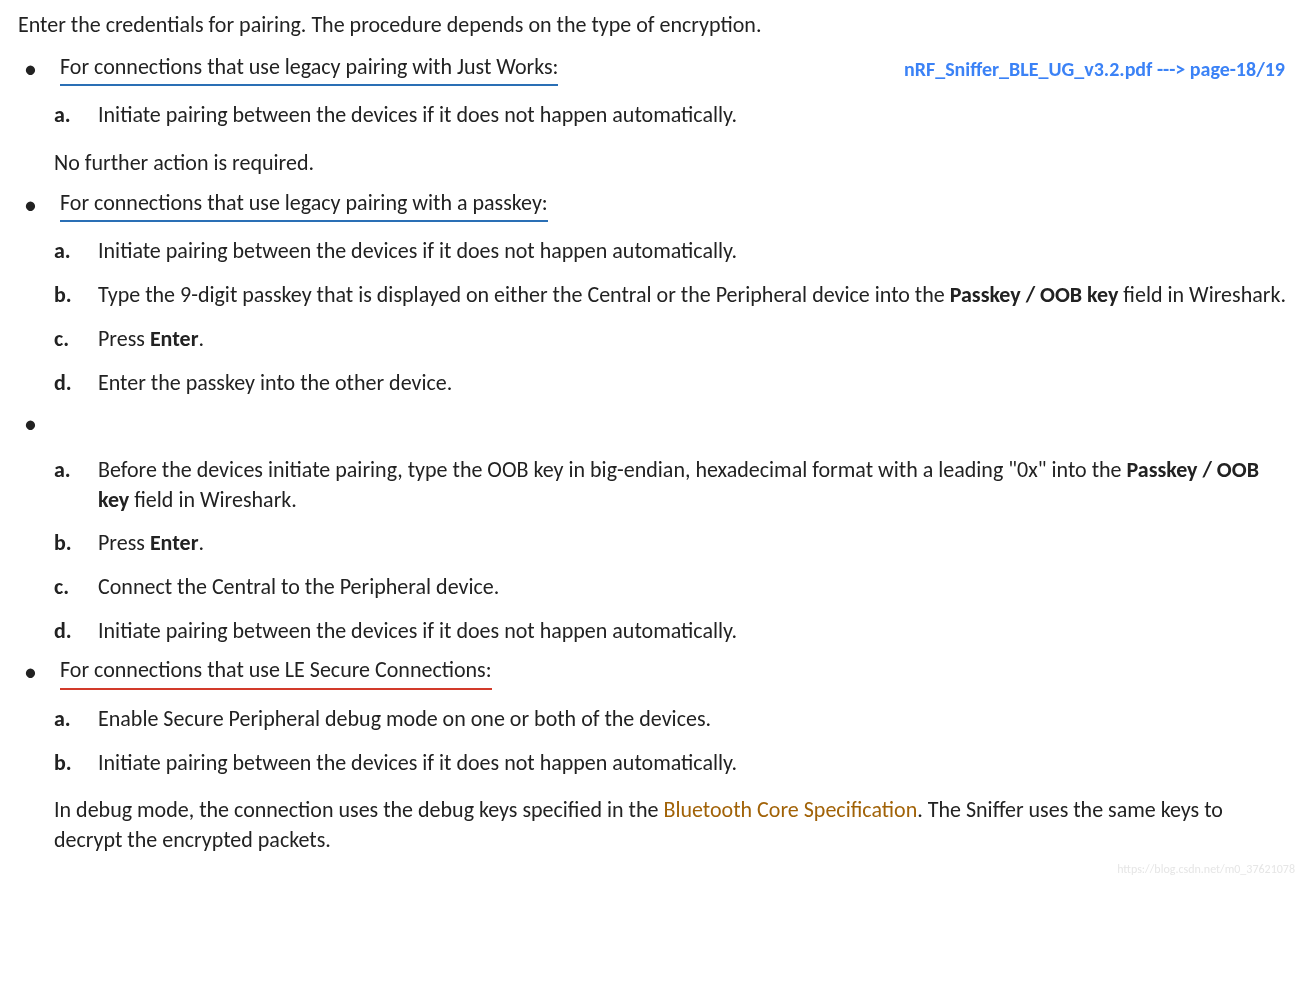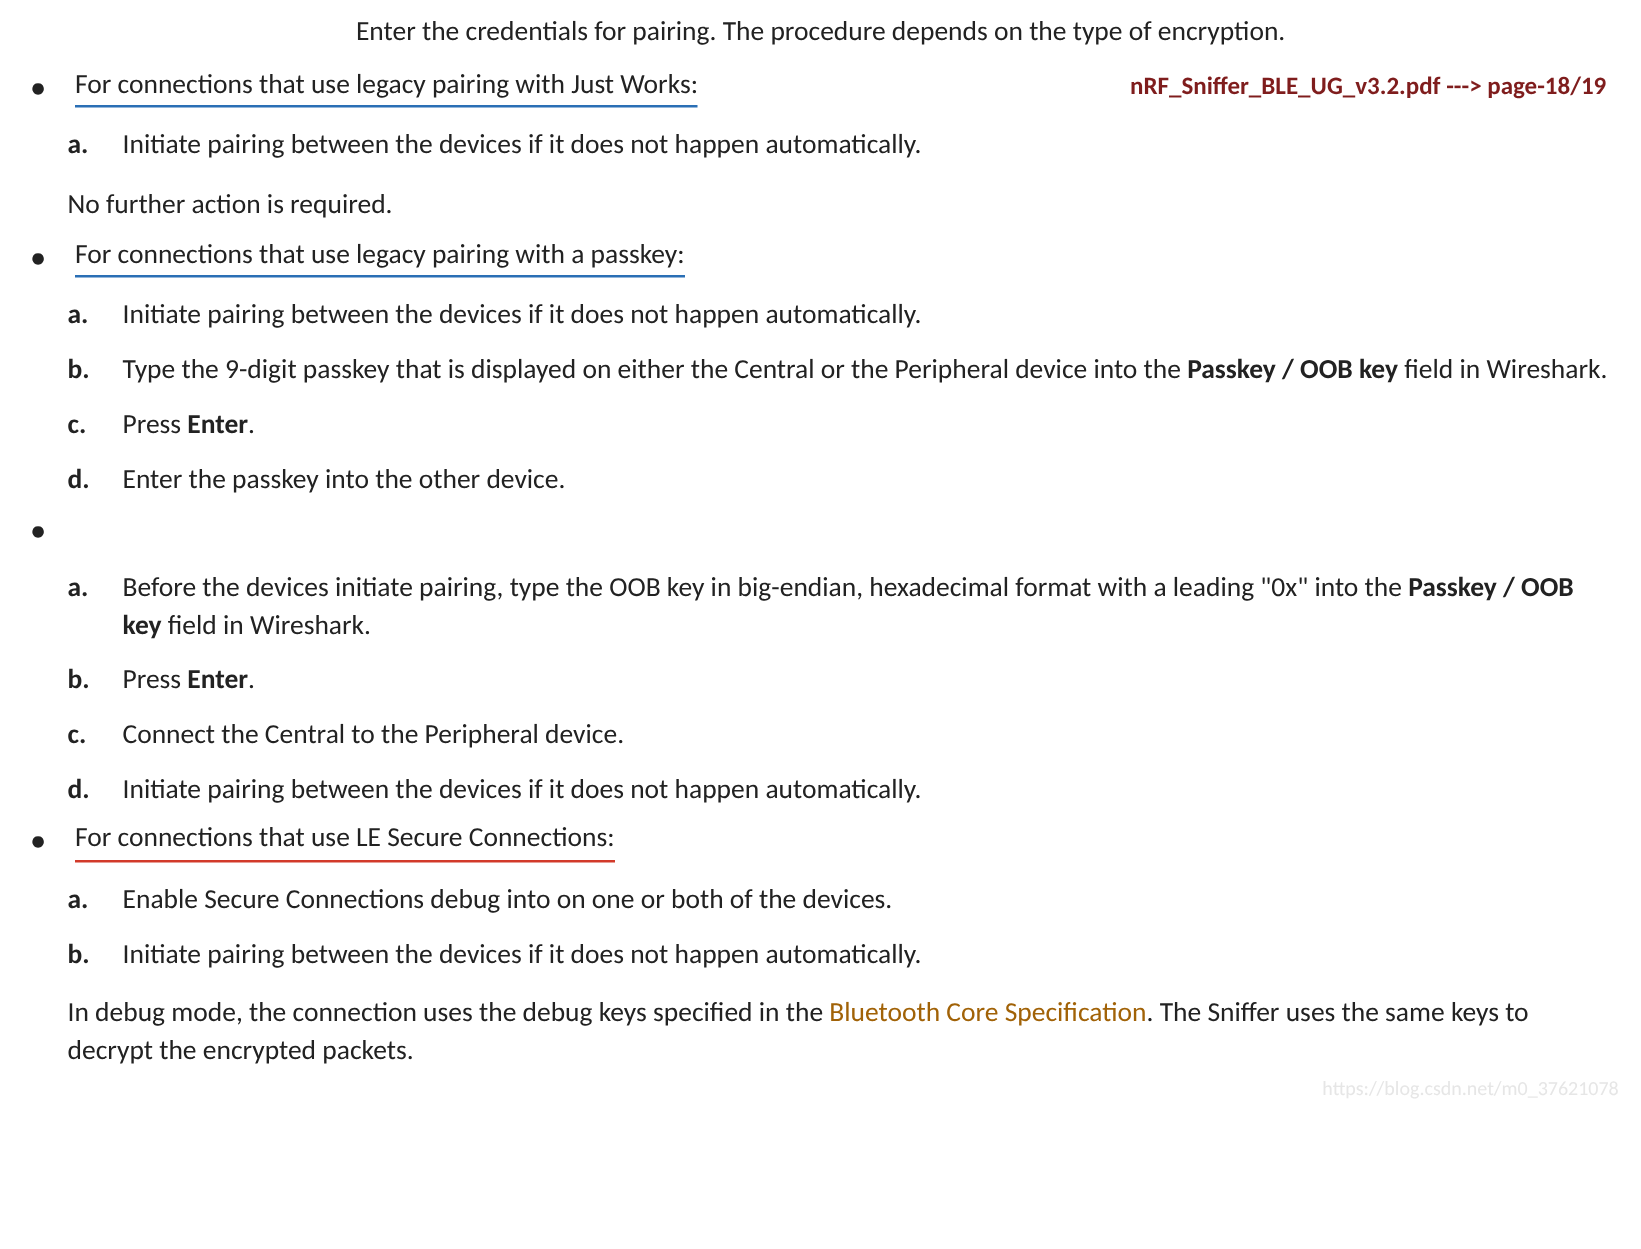--- a/index.html
+++ b/index.html
@@ -8,21 +8,20 @@
     color: #222;
     margin: 0;
     padding: 10px 18px 30px 18px;
     width: 1313px;
     box-sizing: border-box;
     line-height: 1.35;
     background: #fff;
   }
   .intro {
     margin-bottom: 12px;
-    text-align: center;
   }
   .top-row {
     display: flex;
     align-items: flex-start;
     justify-content: space-between;
     margin-bottom: 6px;
   }
   .bullet-row {
     display: flex;
     align-items: flex-start;
@@ -43,21 +42,21 @@
     top: 1px;
   }
   .heading {
     display: inline-block;
     padding-bottom: 3px;
     border-bottom: 2px solid;
   }
   .heading.blue { border-bottom-color: #2a6fb5; }
   .heading.red  { border-bottom-color: #d23a2a; }
   .annot {
-    color: #7f1d1d;
+    color: #3b82f6;
     font-weight: 700;
     font-size: 20px;
     white-space: nowrap;
     padding-top: 4px;
     padding-right: 10px;
   }
   .sub-block {
     margin-left: 36px;
   }
   .ol-item {
@@ -74,21 +73,21 @@
     flex: 1 1 auto;
   }
   .plain-line {
     margin-top: 18px;
     margin-bottom: 6px;
   }
   b { font-weight: 700; }
   .link { color: #a16207; }
   .watermark {
     color: #e6e6e6;
-    font-size: 16px;
+    font-size: 12px;
     text-align: right;
     margin-top: 6px;
   }
 </style>
 </head>
 <body>
 
 <div class="intro">Enter the credentials for pairing. The procedure depends on the type of encryption.</div>
 
 <div class="top-row">
@@ -161,21 +160,21 @@
   </div>
 </div>
 
 <div class="bullet-row">
   <div class="bullet"></div>
   <div><span class="heading red">For connections that use LE Secure Connections:</span></div>
 </div>
 <div class="sub-block">
   <div class="ol-item">
     <div class="ol-label">a.</div>
-    <div class="ol-body">Enable Secure Connections debug into on one or both of the devices.</div>
+    <div class="ol-body">Enable Secure Peripheral debug mode on one or both of the devices.</div>
   </div>
   <div class="ol-item">
     <div class="ol-label">b.</div>
     <div class="ol-body">Initiate pairing between the devices if it does not happen automatically.</div>
   </div>
   <div class="plain-line">
     <span>In debug mode, the connection uses the debug keys specified in the </span><span class="link">Bluetooth Core Specification</span><span>. The Sniffer uses the same keys to decrypt the encrypted packets.</span>
   </div>
 </div>
 

